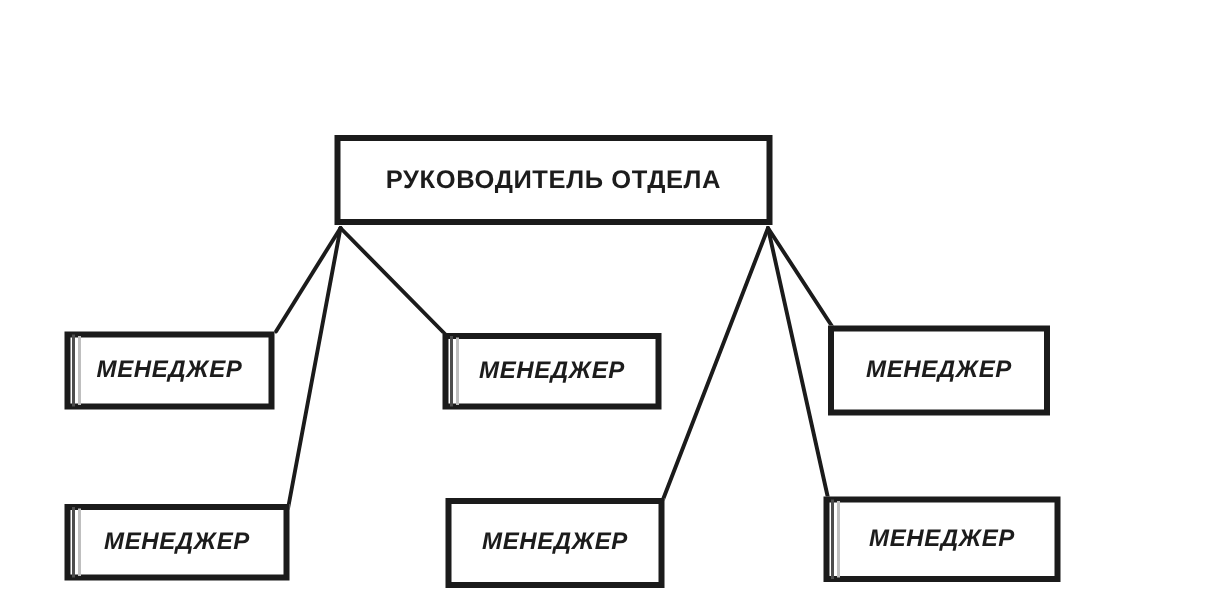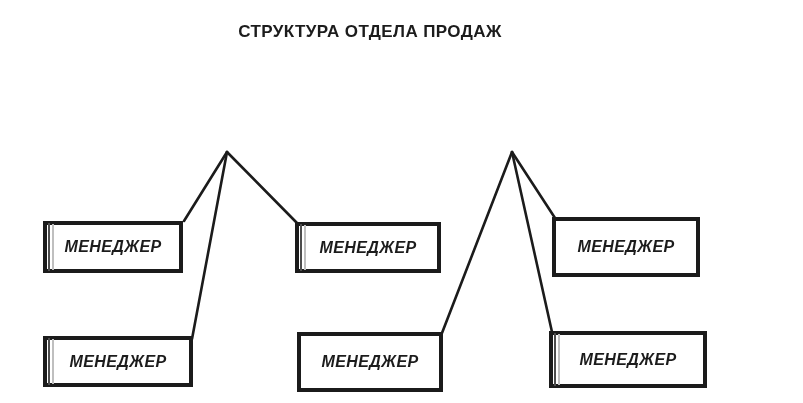--- a/index.html
+++ b/index.html
@@ -60,33 +60,35 @@
     position:absolute;
     left:5px; top:-1px; bottom:-1px; width:2px;
     background:#bfbfbf;
   }
 </style>
 </head>
 <body>
 
 <div class="canvas">
 
-  <div class="diagram-title">СТРУКТУРА ОТДЕЛА ПРОДАЖ</div>
 
   <svg class="edges-svg" viewBox="0 0 803 403" xmlns="http://www.w3.org/2000/svg">
     <g stroke="#1b1b1b" stroke-width="2.6" stroke-linecap="round">
       <line x1="227" y1="152" x2="184" y2="221"></line>
       <line x1="227" y1="152" x2="192" y2="339"></line>
       <line x1="227" y1="152" x2="297" y2="223"></line>
       <line x1="512" y1="152" x2="442" y2="333"></line>
       <line x1="512" y1="152" x2="552" y2="332"></line>
       <line x1="512" y1="152" x2="555" y2="218"></line>
     </g>
   </svg>
 
+  <div class="node node-root">
+    <span>РУКОВОДИТЕЛЬ ОТДЕЛА</span>
+  </div>
 
   <div class="node node-mgr node-m1 left-mark">
     <span>МЕНЕДЖЕР</span>
   </div>
 
   <div class="node node-mgr node-m2 left-mark">
     <span>МЕНЕДЖЕР</span>
   </div>
 
   <div class="node node-mgr node-m3">

